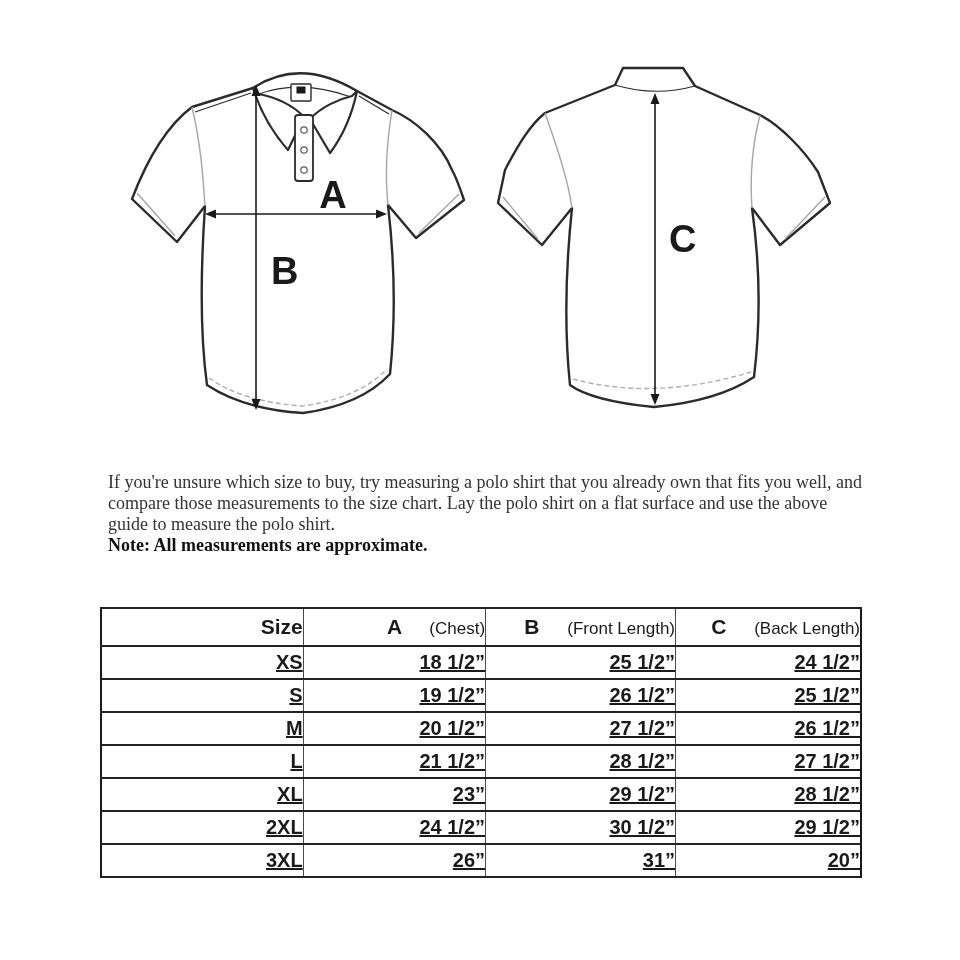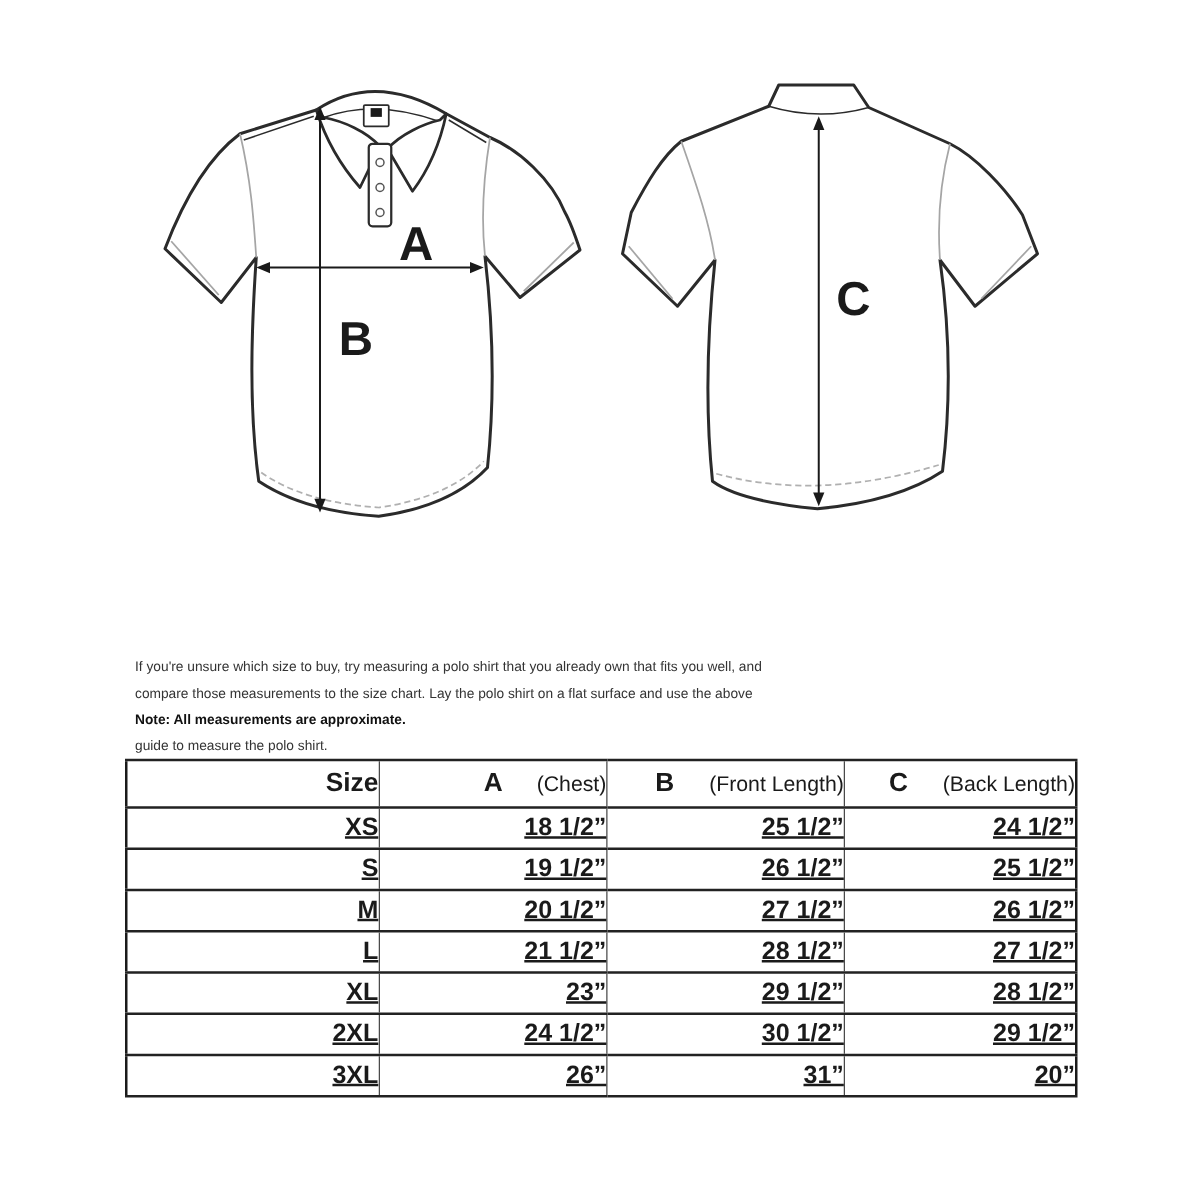--- a/index.html
+++ b/index.html
@@ -18,21 +18,21 @@
   .stitch-dash{fill:none;stroke:#b0b0b0;stroke-width:1.4;stroke-dasharray:5 3;}
   .collar{fill:#ffffff;stroke:#2b2b2b;stroke-width:2.2;stroke-linejoin:round;}
   .placket{fill:#ffffff;stroke:#2b2b2b;stroke-width:1.8;}
   .button{fill:#ffffff;stroke:#555555;stroke-width:1.2;}
   .tag{fill:#ffffff;stroke:#2b2b2b;stroke-width:1.4;}
   .tag-logo{fill:#1a1a1a;}
   .arrow-line{stroke:#1a1a1a;stroke-width:1.6;fill:none;}
   .arrow-head{fill:#1a1a1a;stroke:none;}
   .measure-label{font-family:"Liberation Sans","DejaVu Sans",sans-serif;font-weight:bold;font-size:38px;fill:#1a1a1a;}
   
-  .instructions{position:absolute;left:108px;top:524px;width:780px;font-size:11px;line-height:21px;color:#333333;}
+  .instructions{position:absolute;left:108px;top:472px;width:780px;font-size:18px;line-height:21px;color:#333333;font-family:Liberation Serif, serif;}
   .instructions .line{white-space:nowrap;}
   .instructions .note{font-weight:bold;color:#111111;}
   
   table.size-table{
     position:absolute;left:100px;top:607px;width:762px;
     border-collapse:collapse;table-layout:fixed;background:#ffffff;
     border:2px solid #1a1a1a;
   }
   table.size-table col.c-size{width:26.6%;}
   table.size-table col.c-a{width:24%;}
@@ -117,22 +117,22 @@
       <line class="arrow-line" x1="167" y1="47" x2="167" y2="341"></line>
       <polygon class="arrow-head" points="167,38 162.5,49 171.5,49"></polygon>
       <polygon class="arrow-head" points="167,350 162.5,339 171.5,339"></polygon>
       <text class="measure-label" x="181" y="197">C</text>
     </svg>
   </div>
 
   <div class="instructions">
     <div class="line">If you're unsure which size to buy, try measuring a polo shirt that you already own that fits you well, and</div>
     <div class="line">compare those measurements to the size chart. Lay the polo shirt on a flat surface and use the above</div>
+    <div class="line">guide to measure the polo shirt.</div>
     <div class="line note">Note: All measurements are approximate.</div>
-    <div class="line">guide to measure the polo shirt.</div>
   </div>
 
   <table class="size-table">
     <colgroup>
         <col class="c-size">
         <col class="c-a">
         <col class="c-b">
         <col class="c-c">
       </colgroup>
     <thead>

